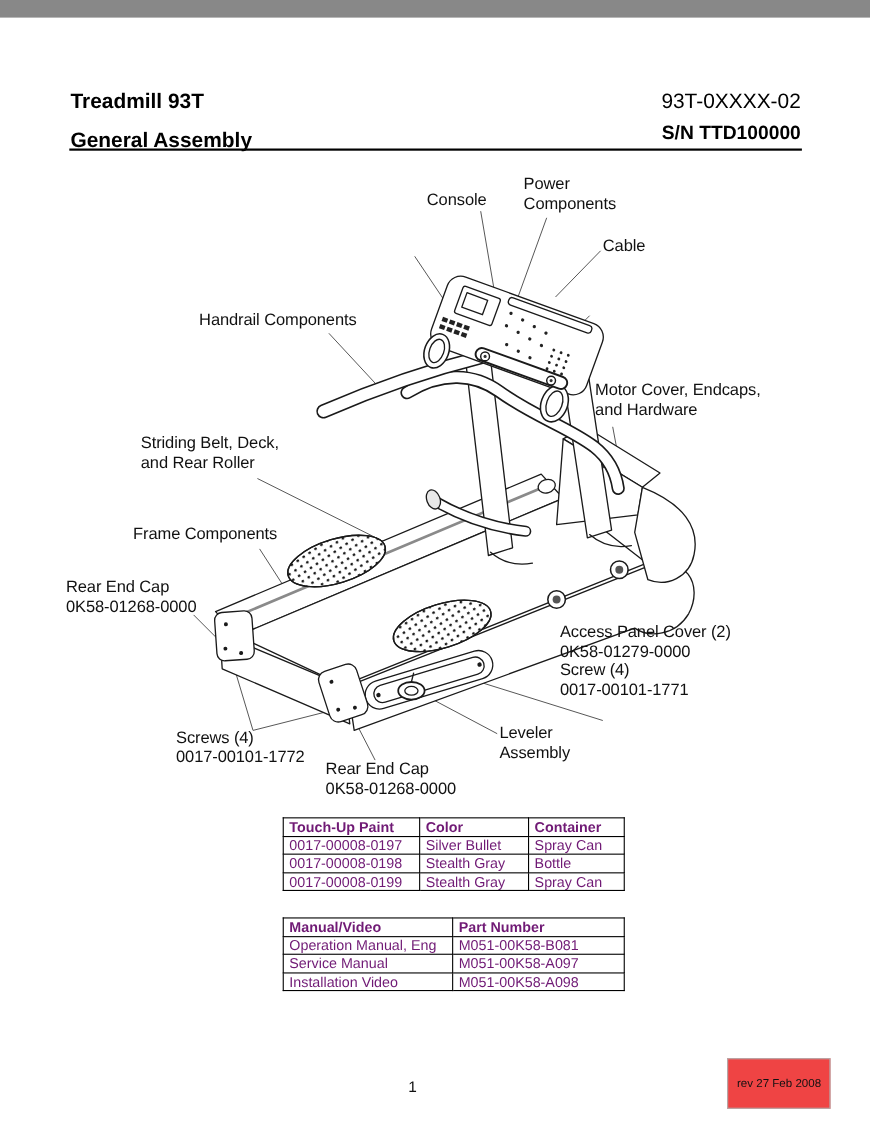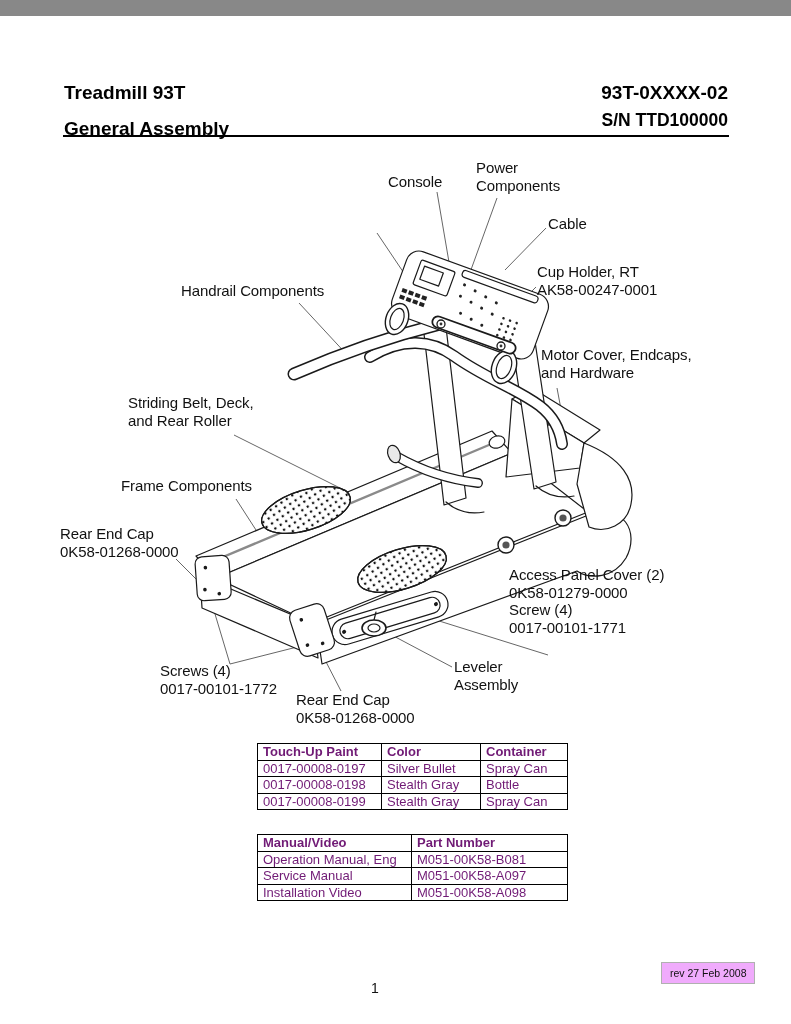--- a/index.html
+++ b/index.html
@@ -1,35 +1,35 @@
 <!DOCTYPE html>
 <html><head>
 <meta charset="utf-8">
 <style>
   html,body{margin:0;padding:0;background:#888;}
   .page{position:relative;width:791px;height:1024px;background:#ffffff;
         font-family:"Liberation Sans",sans-serif;color:#000;overflow:hidden;margin:16px auto;}
   
   .hdr-line1-left{position:absolute;left:64px;top:66px;font-size:19px;font-weight:bold;}
   .hdr-line2-left{position:absolute;left:64px;top:102px;font-size:19px;font-weight:bold;}
-  .hdr-line1-right{position:absolute;right:63px;top:66px;font-size:19px;font-weight:bold;}
+  .hdr-line1-right{position:absolute;right:63px;top:66px;font-size:19px;font-weight:normal;}
   .hdr-line2-right{position:absolute;right:63px;top:94px;font-size:17.5px;font-weight:bold;text-align:right;}
   .hdr-rule{position:absolute;left:63px;top:119px;width:666px;height:2px;background:#000;}
   
   .lbl{position:absolute;font-size:15px;line-height:17.5px;color:#111;white-space:nowrap;letter-spacing:-0.1px;}
   .lbl .ln{display:block;}
   svg.art{position:absolute;left:0;top:0;pointer-events:none;}
   
   .tbl{position:absolute;border-collapse:collapse;font-size:13px;color:#701a75;table-layout:fixed;}
   .tbl th,.tbl td{border:1.6px solid #000;padding:0 5px;height:15.6px;line-height:15px;
                   text-align:left;font-weight:normal;overflow:hidden;white-space:nowrap;}
   .tbl th{font-weight:bold;}
   
-  .rev-box{position:absolute;left:661px;top:946px;border:1px solid #b0b0b0;background:#f0abfc;
-           font-size:10.5px;color:#111;padding:4px 8px;}
+  .rev-box{position:absolute;left:661px;top:946px;border:1px solid #b0b0b0;background:#ef4444;
+           font-size:10.5px;color:#111;padding:16px 8px;}
   .page-num{position:absolute;left:345px;top:964px;width:60px;text-align:center;font-size:14px;color:#111;}
 </style>
 </head>
 <body>
 
 <div class="page">
 
   <div class="hdr-line1-left">Treadmill 93T</div>
   <div class="hdr-line2-left">General Assembly</div>
   <div class="hdr-line1-right">93T-0XXXX-02</div>
@@ -205,24 +205,20 @@
   <div class="lbl" style="left:388px;top:157px">
     <span class="ln">Console</span>
   </div>
   <div class="lbl" style="left:476px;top:143px">
     <span class="ln">Power</span>
     <span class="ln">Components</span>
   </div>
   <div class="lbl" style="left:548px;top:199px">
     <span class="ln">Cable</span>
   </div>
-  <div class="lbl" style="left:537px;top:247px">
-    <span class="ln">Cup Holder, RT</span>
-    <span class="ln">AK58-00247-0001</span>
-  </div>
   <div class="lbl" style="left:181px;top:266px">
     <span class="ln">Handrail Components</span>
   </div>
   <div class="lbl" style="left:541px;top:330px">
     <span class="ln">Motor Cover, Endcaps,</span>
     <span class="ln">and Hardware</span>
   </div>
   <div class="lbl" style="left:128px;top:378px">
     <span class="ln">Striding Belt, Deck,</span>
     <span class="ln">and Rear Roller</span>

